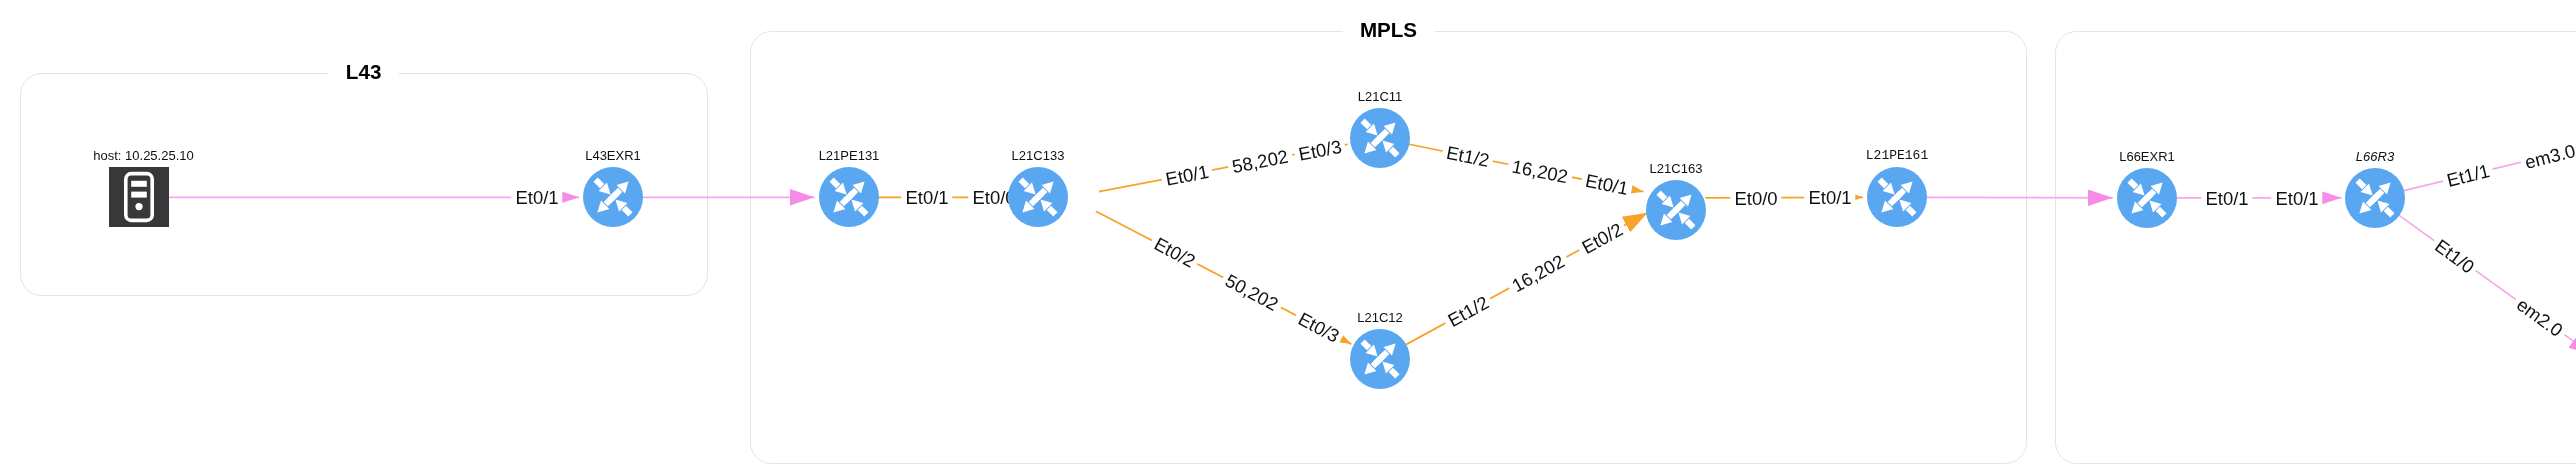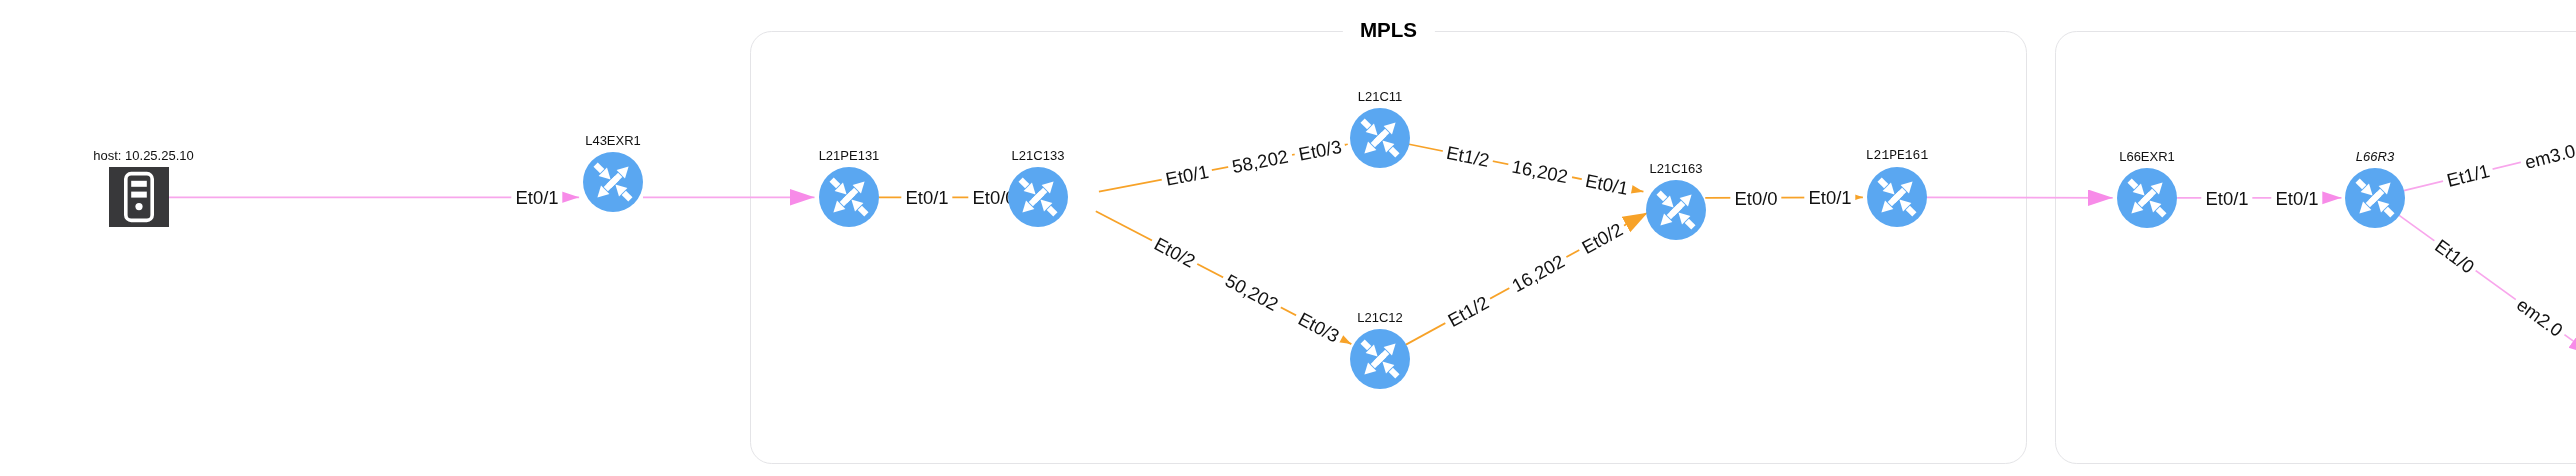--- a/index.html
+++ b/index.html
@@ -24,20 +24,23 @@
   
   .chip{position:absolute;transform:translate(-50%,-50%) rotate(var(--rot,0deg));
         background:#fff;padding:0.5px 4.1px;font-size:18.5px;white-space:nowrap;color:#111;
         line-height:1.15;}
 </style>
 </head>
 <body>
 
 <div class="canvas">
 
+  <div class="group" style="left:19.6px;top:73px;width:686px;height:221px;">
+    <span class="group-title">L43</span>
+  </div>
   <div class="group" style="left:750px;top:31px;width:1275px;height:431px;">
     <span class="group-title">MPLS</span>
   </div>
   <div class="group" style="left:2055px;top:31px;width:1768px;height:431px;">
     
   </div>
 
   <svg class="wires" width="3836" height="476" viewBox="0 0 7446 924">
     <defs>
       <marker id="arrow-o" markerWidth="15" markerHeight="11" refX="14" refY="5" orient="auto" markerUnits="strokeWidth">
@@ -165,21 +168,21 @@
 
   <span class="chip" style="left:2455px;top:256px;--rot:36deg;">Et1/0</span>
   <span class="chip" style="left:2540px;top:317px;--rot:36deg;">em2.0</span>
 
   <div class="node" style="left:109px;top:167px;width:69px;height:60px;">
     <svg class="icon" width="60" height="60" viewBox="0 0 116 116">
         <use href="#sym-server"></use>
       </svg>
     <span class="node-label">host: 10.25.25.10</span>
   </div>
-  <div class="node" style="left:583px;top:152px;width:60px;height:60px;text-decoration:underline;">
+  <div class="node" style="left:583px;top:167px;width:60px;height:60px;text-decoration:underline;">
     <svg class="icon" width="60" height="60" viewBox="0 0 116 116">
         <use href="#sym-router"></use>
       </svg>
     <span class="node-label">L43EXR1</span>
   </div>
   <div class="node" style="left:819px;top:167px;width:60px;height:60px;">
     <svg class="icon" width="60" height="60" viewBox="0 0 116 116">
         <use href="#sym-router"></use>
       </svg>
     <span class="node-label">L21PE131</span>

